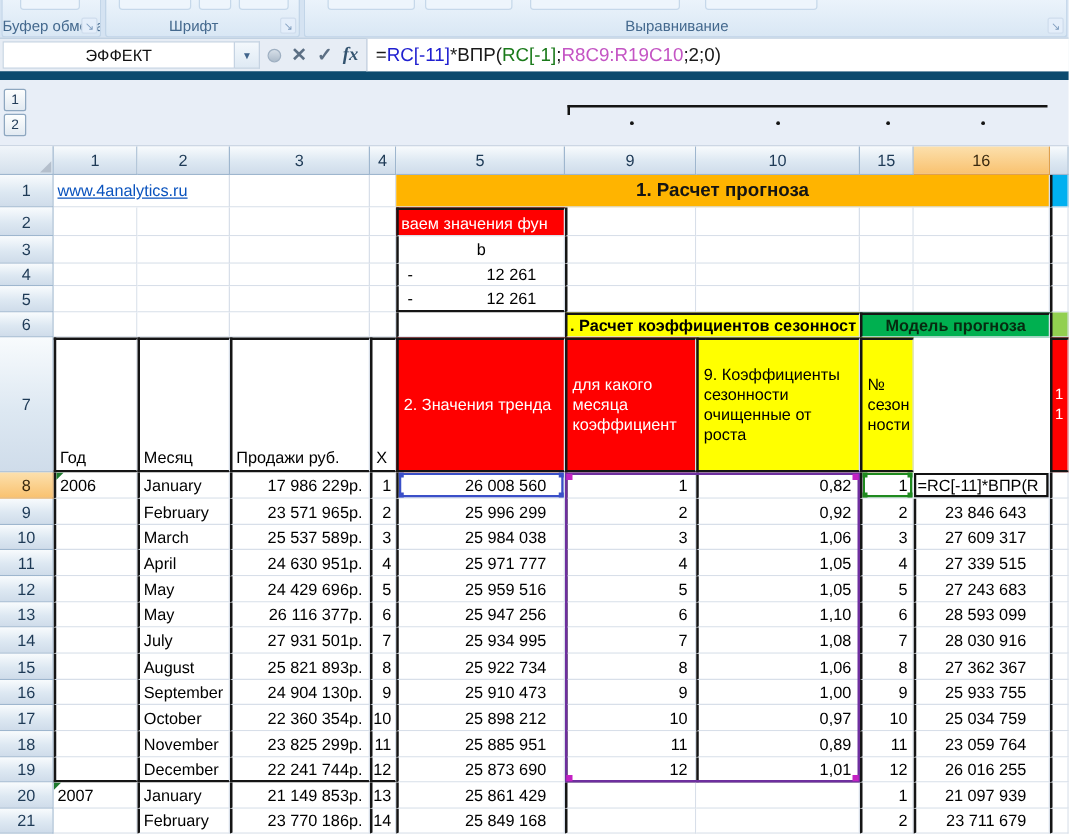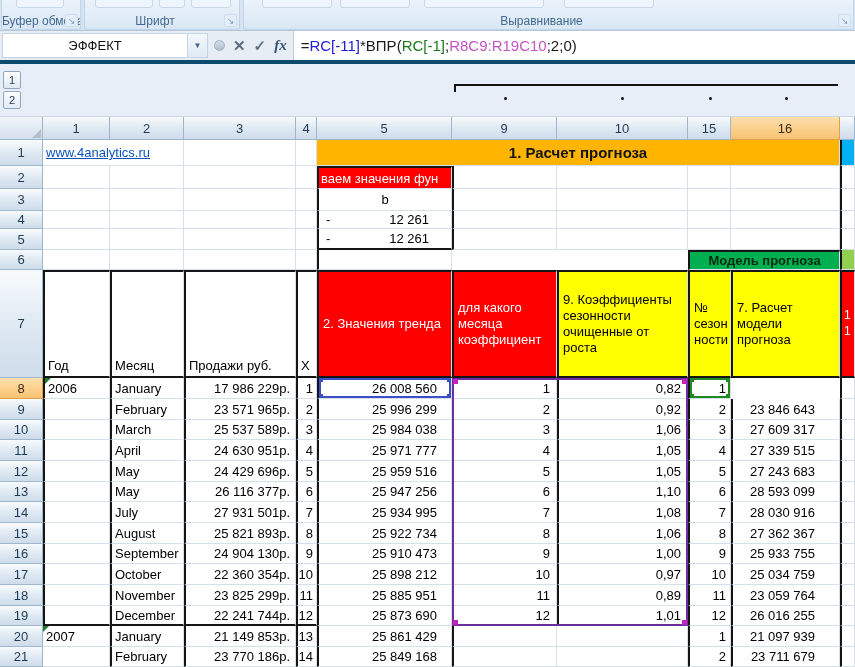--- a/index.html
+++ b/index.html
@@ -8,21 +8,21 @@
 
 
 .ribbon{height:30px;background:#d5e3f2;display:flex;gap:3px;padding:0 1px}
 .rgroup{position:relative;height:100%;border:1px solid #c2d5e8;border-top:none;border-radius:0 0 3px 3px;background:linear-gradient(#ebf3fb,#d9e7f4);overflow:hidden}
 .rg1{width:80px}.rg2{width:156px}.rg3{flex:1}
 .rg-label{position:absolute;left:0;right:14px;bottom:1px;text-align:center;font-size:12px;color:#44698e;white-space:nowrap}
 .dlg{position:absolute;right:2px;bottom:2px;width:13px;height:13px;font-size:9px;color:#7e9cbe;line-height:13px;text-align:center;border:1px solid #cfdded;border-radius:2px;background:#e4eefa}
 .pbtn{position:absolute;top:-7px;height:15px;border:1px solid #c6d8ea;border-radius:3px;background:#eef5fc}
 
 
-.fbar{height:34px;display:flex;align-items:stretch;background:#e7edf5;border-top:1px solid #b4c8dc;border-bottom:4px solid #0c4a6e}
+.fbar{height:34px;display:flex;align-items:stretch;background:#e7edf5;border-top:1px solid #b4c8dc;border-bottom:7px solid #0c4a6e}
 .namebox{width:186px;margin:2px 0 2px 2px;background:#fff;border:1px solid #c5d3e2;display:flex;align-items:center;justify-content:center;font-size:13px;color:#111}
 .nb-drop{width:20px;margin:2px 0;background:linear-gradient(#f3f8fc,#dfeaf4);border:1px solid #c5d3e2;border-left:none;display:flex;align-items:center;justify-content:center;font-size:8px;color:#41658c}
 .fbtns{display:flex;align-items:center;padding:0 6px;gap:8px}
 .circle{width:11px;height:11px;border-radius:50%;background:linear-gradient(#d6dfe8,#aebccb);border:1px solid #9fb0c2}
 .fbtn{font-size:15px;color:#5c6f84;font-weight:bold;line-height:1}
 .fx{font-family:"Liberation Serif",serif;font-style:italic;font-weight:bold;color:#33536f;font-size:15px}
 .ffield{flex:1;background:#fff;border-left:1px solid #bccadb;display:flex;align-items:center;padding-left:7px;font-size:15px;white-space:pre}
 
 
 .outline{position:relative;height:53px;background:#e8eef7;border-bottom:1px solid #cdd7e4}
@@ -43,21 +43,21 @@
 .grn{background:#00b050;font-weight:bold;justify-content:center;color:#062b10}
 .lgrn{background:#92d050}
 .cyan{background:#00b0f0}
 .orange-title{background:#ffb400;font-weight:bold;font-size:15px;justify-content:center;color:#141414}
 .bold{font-weight:bold}
 .bl2{border-left:2px solid #151515}.bt2{border-top:2px solid #151515}.bb2{border-bottom:2px solid #151515}
 .hb{align-items:flex-end;padding:0 0 3px 3px}
 .h7w{white-space:normal;line-height:1.22;padding:2px 4px;align-items:center}
 .nowrap{white-space:nowrap}
 .pl2{padding-left:2px}.pl3{padding-left:3px}
-.pr3{padding-right:3px}.pr4{padding-right:4px}.pr5{padding-right:5px}.pr6{padding-right:6px}.pr14{padding-right:14px}.pr18{padding-right:24px}
+.pr3{padding-right:3px}.pr4{padding-right:4px}.pr5{padding-right:5px}.pr6{padding-right:6px}.pr14{padding-right:14px}.pr18{padding-right:18px}
 .link{color:#0a53be;text-decoration:underline;padding-left:3px;white-space:nowrap}
 .acc{justify-content:space-between;padding:0 22px 0 7px}
 .sel-blue{box-shadow:inset 0 0 0 2px #3a4fc8}
 .sel-green{box-shadow:inset 0 0 0 2px #1f8a1f}
 .edit{box-shadow:inset 0 0 0 2px #111;padding-left:3px;white-space:nowrap}
 .sel-purple{grid-area:9/7/21/9;border:2px solid #6e2f9e;pointer-events:none;z-index:5;position:relative}
 .hdl{position:absolute;width:5px;height:5px;z-index:6}
 .htl{left:-1px;top:-1px}.htr{right:-1px;top:-1px}.hbl{left:-1px;bottom:-1px}.hbr{right:-1px;bottom:-1px}
 .hb-blue{background:#3a4fc8}.hb-green{background:#1f8a1f}.hb-mag{background:#c322c3}
 .tri{position:absolute;left:0;top:0;width:0;height:0;border-top:6px solid #1e7a2e;border-right:6px solid transparent}
@@ -208,32 +208,32 @@
     <div class="c" style="grid-area:6/8"></div>
     <div class="c" style="grid-area:6/9"></div>
     <div class="c" style="grid-area:6/10"></div>
     <div class="c bl2" style="grid-area:6/11"></div>
 
     <div class="c" style="grid-area:7/2"></div>
     <div class="c" style="grid-area:7/3"></div>
     <div class="c" style="grid-area:7/4"></div>
     <div class="c" style="grid-area:7/5"></div>
     <div class="c bl2" style="grid-area:7/6"></div>
+    <div class="c yel bold bl2 bt2 nowrap pl2" style="grid-area:7/7/8/9">. Расчет коэффициентов сезонност</div>
     <div class="c grn bl2 bt2" style="grid-area:7/9/8/11">Модель прогноза</div>
     <div class="c lgrn bl2" style="grid-area:7/11"></div>
 
     <div class="c hb bl2 bt2 bb2" style="grid-area:8/2">Год</div>
     <div class="c hb bl2 bt2 bb2" style="grid-area:8/3">Месяц</div>
     <div class="c hb bl2 bt2 bb2" style="grid-area:8/4">Продажи руб.</div>
     <div class="c hb bl2 bt2 bb2" style="grid-area:8/5">X</div>
     <div class="c red h7w bl2 bt2 bb2" style="grid-area:8/6">2. Значения тренда</div>
     <div class="c red h7w bl2 bt2 bb2" style="grid-area:8/7">для какого месяца коэффициент</div>
     <div class="c yel h7w bl2 bt2 bb2" style="grid-area:8/8">9. Коэффициенты сезонности очищенные от роста</div>
     <div class="c yel h7w bl2 bt2 bb2" style="grid-area:8/9">№ сезон ности</div>
-    <div class="c yel h7w bl2 bt2 bb2" style="grid-area:8/10">7. Расчет модели прогноза</div>
     <div class="c red clip2 bl2 bt2 bb2" style="grid-area:8/11">
         <span>1</span>
         <span>1</span>
       </div>
 
     <div class="c pl3 bl2" style="grid-area:9/2">
         <div class="tri"></div>
         <span>2006</span>
       </div>
     <div class="c pl3 bl2" style="grid-area:9/3">January</div>
@@ -248,20 +248,21 @@
       </div>
     <div class="c num pr6 bl2" style="grid-area:9/7">1</div>
     <div class="c num pr6 bl2" style="grid-area:9/8">0,82</div>
     <div class="c num pr4 bl2 sel-green" style="grid-area:9/9">
         <span>1</span>
         <div class="hdl hb-green htl"></div>
         <div class="hdl hb-green htr"></div>
         <div class="hdl hb-green hbl"></div>
         <div class="hdl hb-green hbr"></div>
       </div>
+    <div class="c edit" style="grid-area:9/10">=RC[-11]*ВПР(R</div>
     <div class="c bl2" style="grid-area:9/11"></div>
 
     <div class="c pl3 bl2" style="grid-area:10/2"></div>
     <div class="c pl3 bl2" style="grid-area:10/3">February</div>
     <div class="c num pr5 bl2" style="grid-area:10/4">23 571 965р.</div>
     <div class="c num pr3 bl2" style="grid-area:10/5">2</div>
     <div class="c num pr14 bl2" style="grid-area:10/6">25 996 299</div>
     <div class="c num pr6 bl2" style="grid-area:10/7">2</div>
     <div class="c num pr6 bl2" style="grid-area:10/8">0,92</div>
     <div class="c num pr4 bl2" style="grid-area:10/9">2</div>

